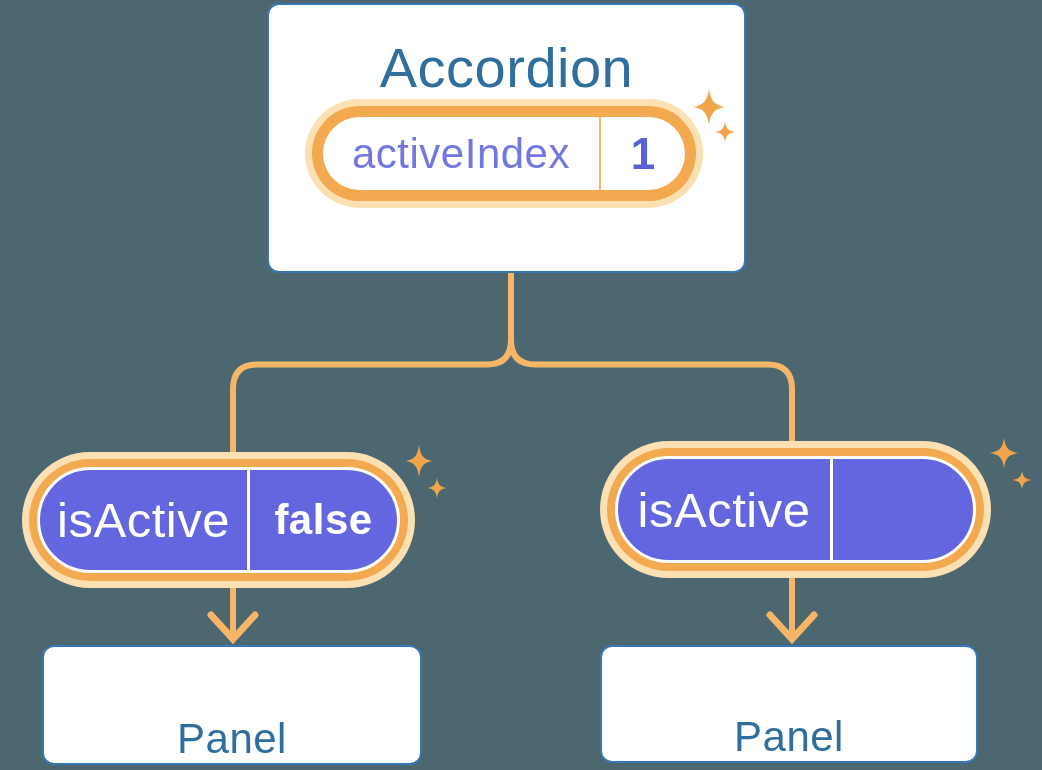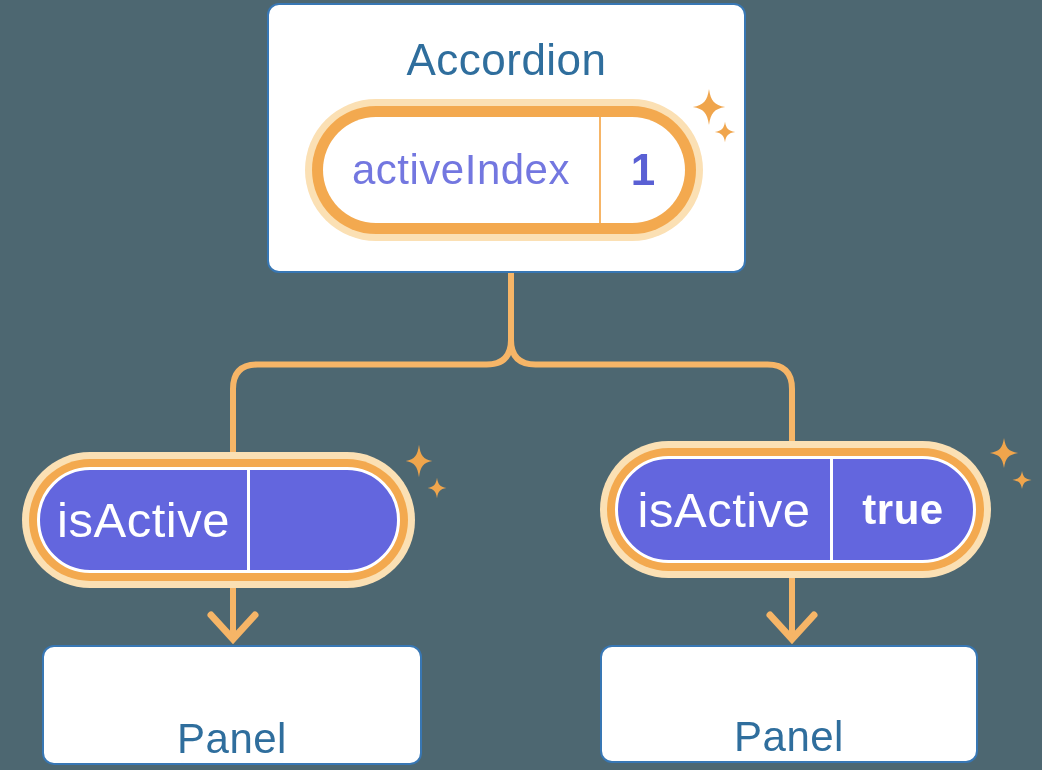--- a/index.html
+++ b/index.html
@@ -21,26 +21,26 @@
   .connector{fill:none;stroke:var(--line-orange);stroke-width:6}
   .arrowhead{fill:none;stroke:var(--line-orange);stroke-width:7;stroke-linecap:round;stroke-linejoin:miter}
   .sparkle{fill:var(--sparkle-orange)}
 
   .card{
     position:absolute;z-index:2;background:var(--card-bg);
     border:2.5px solid var(--card-border);border-radius:12px;
   }
   .accordion-card{left:267px;top:3px;width:479px;height:270px}
   .card-title{
-    margin-top:30px;text-align:center;font-size:44px;font-weight:500;
+    margin-top:30px;text-align:center;font-size:56px;font-weight:500;
     letter-spacing:.5px;color:var(--heading-blue);
   }
 
   .state-pill{
-    position:absolute;z-index:3;left:323px;top:117px;width:362px;height:106px;
+    position:absolute;z-index:3;left:323px;top:117px;width:362px;height:73px;
     background:#fff;border-radius:999px;display:flex;overflow:hidden;
     box-shadow:0 0 0 11px var(--ring-orange),0 0 0 18px var(--glow-cream);
   }
   .state-pill .seg{display:flex;align-items:center;justify-content:center}
   .state-pill .seg-label{flex:1;font-size:42px;color:var(--label-purple);letter-spacing:.5px}
   .state-pill .divider{width:2px;background:var(--line-orange)}
   .state-pill .seg-value{width:84px;font-size:44px;font-weight:700;color:var(--value-purple)}
 
   .prop-pill{
     position:absolute;z-index:3;background:var(--pill-purple);
@@ -83,26 +83,26 @@
 
   <div class="state-pill">
     <div class="seg seg-label">activeIndex</div>
     <div class="divider"></div>
     <div class="seg seg-value">1</div>
   </div>
 
   <div class="prop-pill prop-pill-left">
     <div class="plabel">isActive</div>
     <div class="pdivider"></div>
+    <div class="pvalue">false</div>
   </div>
 
   <div class="prop-pill prop-pill-right">
     <div class="plabel">isActive</div>
     <div class="pdivider"></div>
-    <div class="pvalue">true</div>
   </div>
 
   <div class="panel-card panel-left">
     <span>Panel</span>
   </div>
   <div class="panel-card panel-right">
     <span>Panel</span>
   </div>
 
   <svg class="overlay sparkles-layer" viewBox="0 0 1042 770" aria-hidden="true">

